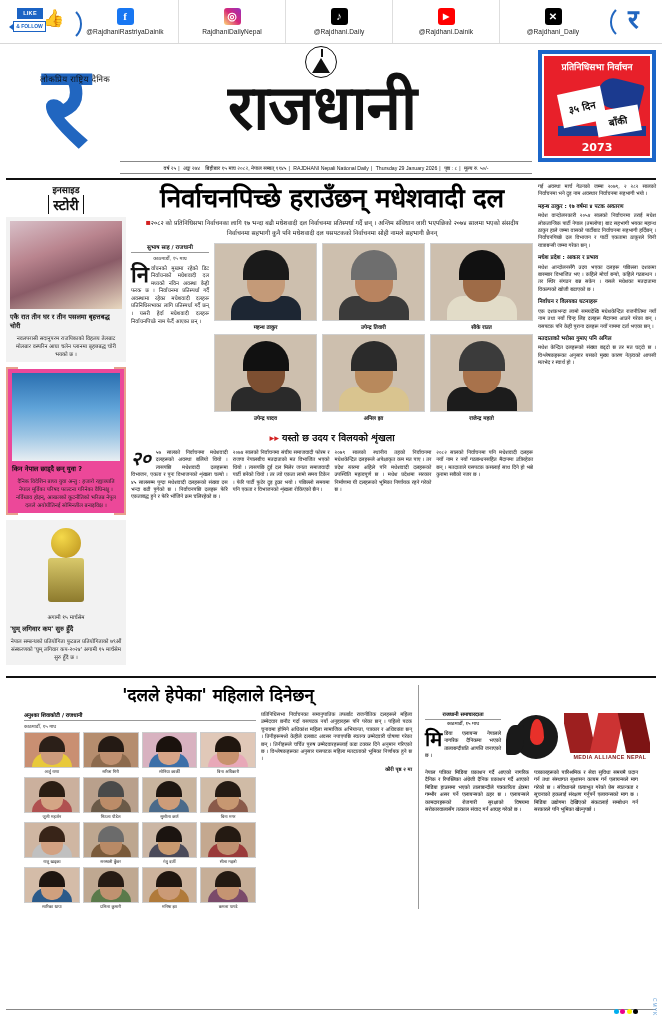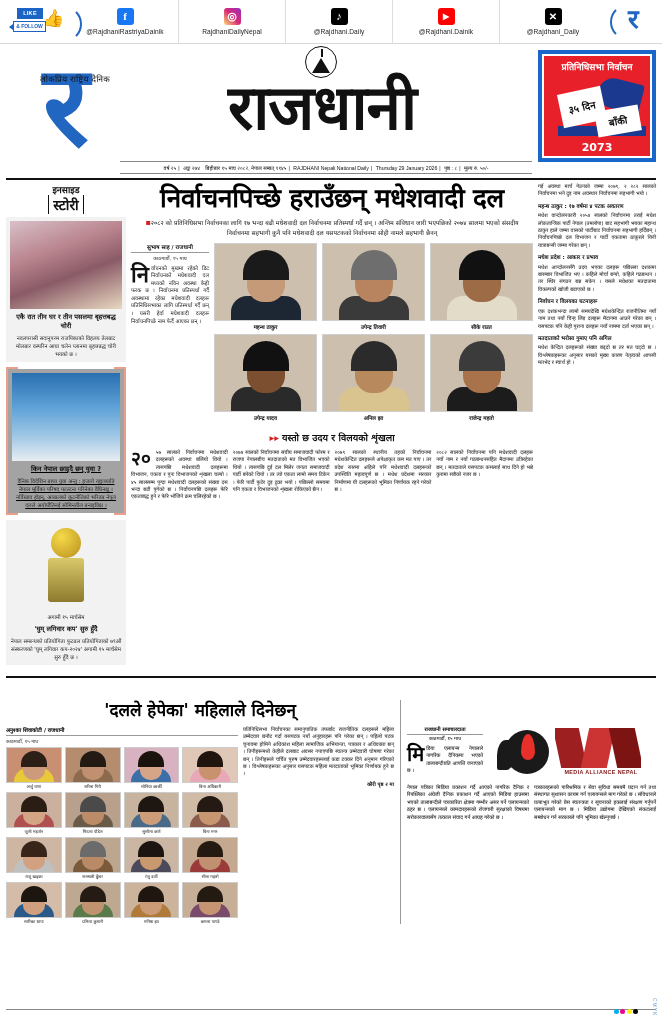--- a/index.html
+++ b/index.html
@@ -153,25 +153,25 @@
   
   .sidebar{ width:120px; flex:0 0 120px; }
   .ins-head{ text-align:center; margin-bottom:3px; position:relative;}
   .ins-1{ font-size:9px; color:#111; font-weight:bold; font-family:"DejaVu Sans",sans-serif;}
   .ins-2{ font-size:14px; color:#111; font-weight:bold; font-family:"DejaVu Sans",sans-serif;
           border-left:1px solid #111;border-right:1px solid #111; display:inline-block;padding:0 4px;margin-top:-3px;}
   .side-card{ background:#f2f2f2; padding:4px; margin-bottom:5px; }
   .side-photo{ width:100%; height:88px; position:relative; overflow:hidden; }
   .ph-room{ background:linear-gradient(160deg,#d8c0c8 0%,#b9848e 35%,#8a5b67 60%,#e8d8c0 100%); }
   .ph-plane{ background:linear-gradient(180deg,#2a6fb0 0%,#5fa3d8 40%,#9cc5e4 70%,#e8eef2 100%); }
-  .side-title{ font-size:6.6px; font-weight:bold; text-align:center; margin-top:4px; line-height:9px; color:#111;
+  .side-title{ font-size:6.6px; font-weight:bold; margin-top:4px; line-height:9px; color:#111;
     font-family:"DejaVu Sans",sans-serif;}
   .side-body{ font-size:5.4px; text-align:center; margin-top:3px; line-height:8px; color:#222;
     font-family:"DejaVu Sans",sans-serif;}
-  .frame-card{ border:2px solid #e8a08c; padding:4px; margin-bottom:5px; position:relative; background:#a3a3a3;text-decoration:underline;}
+  .frame-card{ border:2px solid #e8a08c; padding:4px; margin-bottom:5px; position:relative; background:#ec4899;}
   .frame-card:before,.frame-card:after{content:"";position:absolute;background:#fff;}
   .frame-card:before{left:10px;right:10px;top:-2px;height:2px;}
   .frame-card:after{left:10px;right:10px;bottom:-2px;height:2px;}
   .trophy-wrap{ text-align:center; padding:4px 0; }
   .trophy{ width:54px;height:78px;margin:0 auto;position:relative;}
   .tr-ball{width:30px;height:30px;border-radius:50%;background:radial-gradient(circle at 35% 30%,#f5d94a,#b9901c);margin:0 auto;}
   .tr-body{width:36px;height:44px;margin:0 auto;background:linear-gradient(180deg,#d9c96b,#8d7a2d);border-radius:3px;}
 
   
   .center{ flex:1; min-width:0; }
@@ -206,31 +206,31 @@
     font-family:"DejaVu Sans",sans-serif;}
   .sub-kicker{
     text-align:center; font-size:9.5px; font-weight:bold; color:#111; margin:6px 0 5px 0;
     font-family:"DejaVu Sans",sans-serif;
   }
   .sub-kicker .arr{ color:#d32020; margin-right:3px;}
   .col-wrap{ display:flex; gap:5px; }
   .col{ flex:1; font-size:5.1px; line-height:7.4px; text-align:justify; color:#111;
     font-family:"DejaVu Sans",sans-serif;}
   .col .bignum{ float:left; font-size:19px; line-height:16px; font-weight:bold; margin:1px 5px 0 0;
-    font-family:"DejaVu Sans",sans-serif;}
+    font-family:"DejaVu Sans",sans-serif;font-style:italic;}
 
   
   .rightcol{ width:118px; flex:0 0 118px; font-size:5.1px; line-height:7.4px; text-align:justify;
     color:#111; font-family:"DejaVu Sans",sans-serif;}
   .rc-head{ font-size:5.6px; font-weight:bold; margin:5px 0 2px 0; text-align:left;}
   .rc-p{ margin-bottom:4px;}
 
   
   .bot-rule{ height:2px; background:#111; margin:6px 6px 0 6px;}
-  .bottom{ display:flex; gap:6px; padding:0 6px; margin-top:22px;}
+  .bottom{ display:flex; gap:6px; padding:0 24px; margin-top:7px;}
   .bl{ flex:0 0 388px; width:388px;}
   .br{ flex:1; min-width:0; border-left:1px solid #999; padding-left:6px;}
   .bot-headline{
     font-size:17px; line-height:21px; font-weight:bold; text-align:center; color:#000;
     font-family:"DejaVu Sans",sans-serif; margin-bottom:5px;
   }
   .bot-split{ display:flex; gap:5px; }
   .wgrid-wrap{ flex:0 0 232px; }
   .wg-byline{ font-size:5.4px; font-weight:bold; border-bottom:1px solid #999; padding-bottom:1px;
     margin-bottom:1.5px; font-family:"DejaVu Sans",sans-serif;}

